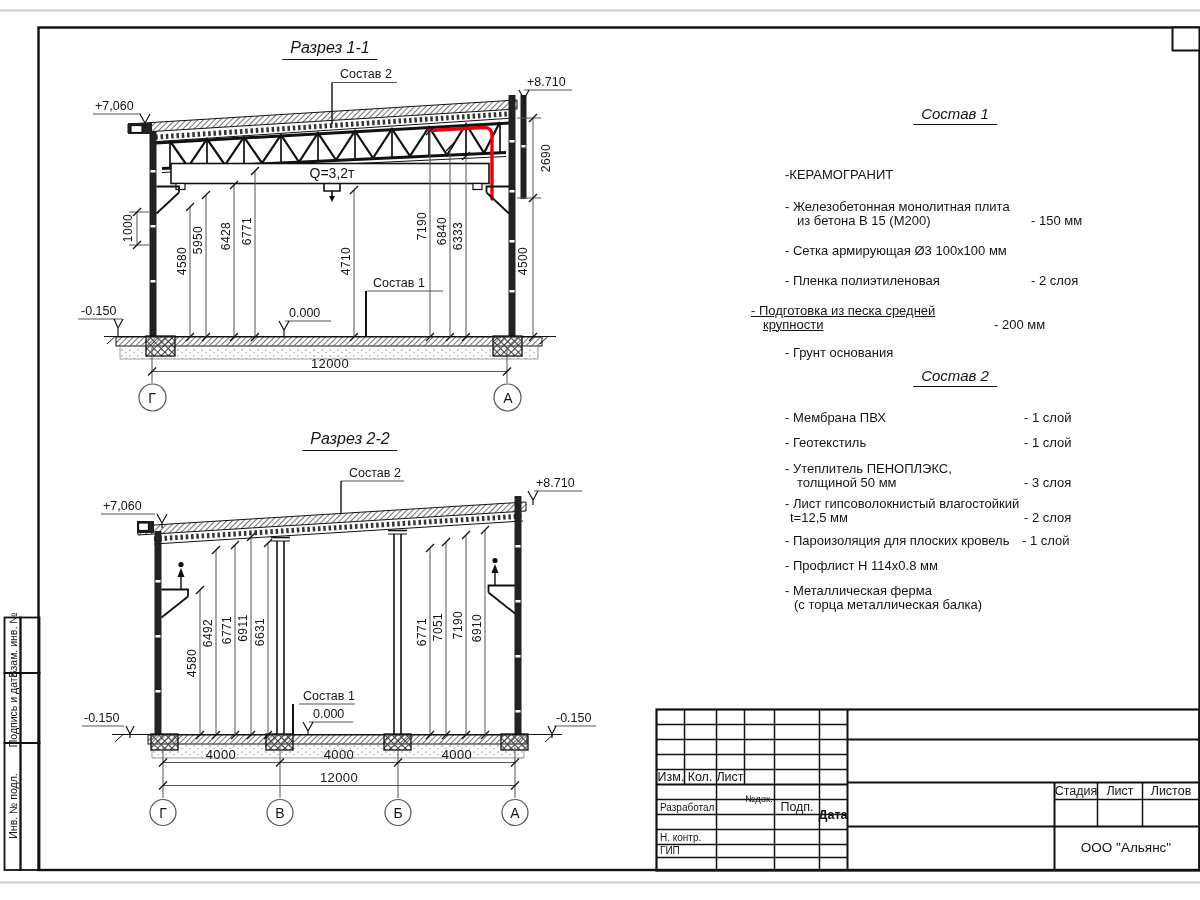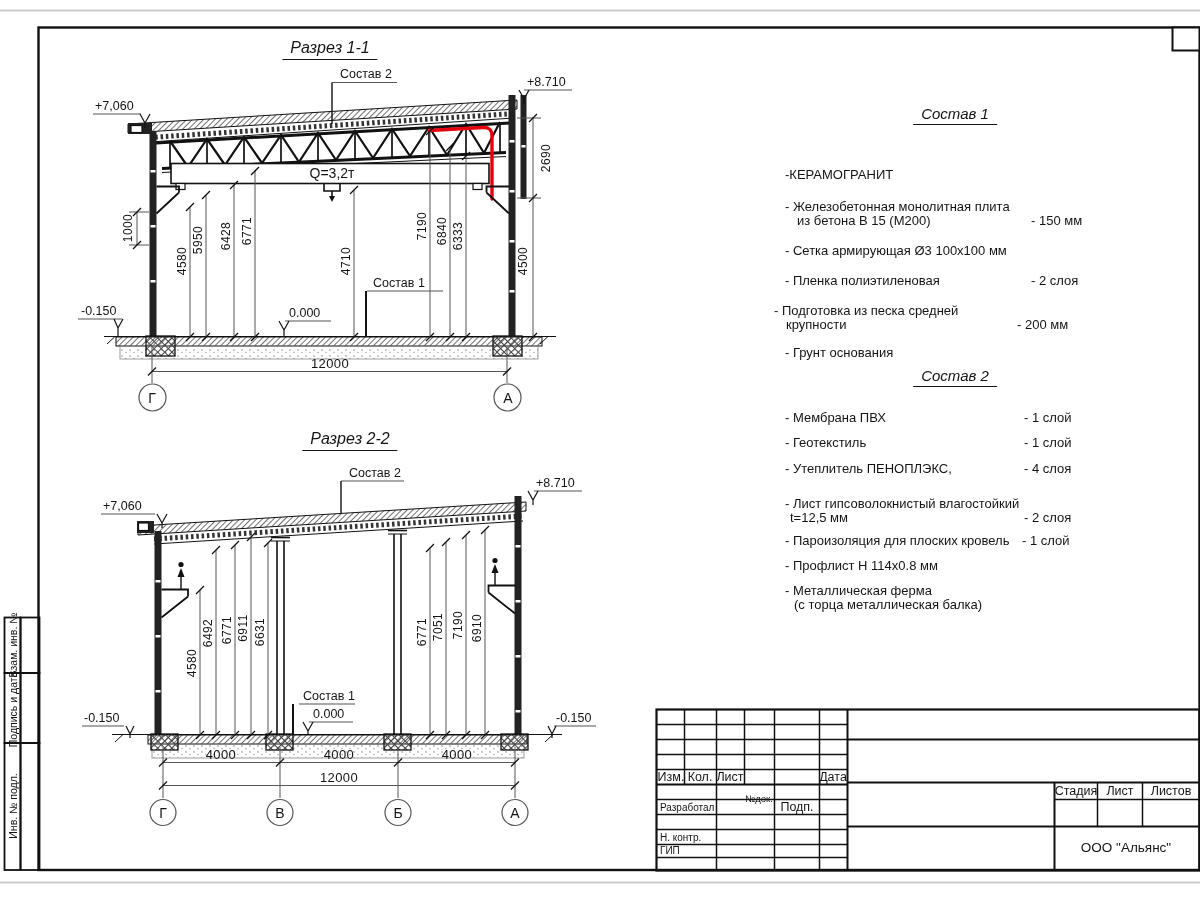--- a/index.html
+++ b/index.html
@@ -402,39 +402,40 @@
 <div class="t ci" style="left:785px;top:200px;width:330px;">
   <div>- Железобетонная  монолитная плита</div>
   <div style="padding-left:12px;">из бетона В 15 (М200)</div>
   <span class="t" style="left:246px;bottom:0;">- 150 мм</span>
 </div>
 <div class="t ci" style="left:785px;top:244px;"><span>- Сетка армирующая Ø3 100х100 мм</span></div>
 <div class="t ci" style="left:785px;top:274px;width:330px;">
   <span>- Пленка полиэтиленовая</span>
   <span class="t" style="left:246px;bottom:0;">-  2 слоя</span>
 </div>
-<div class="t ci" style="left:774px;top:304px;width:330px;">
+<div class="t ci" style="left:751px;top:304px;width:330px;text-decoration:underline;">
   <div>- Подготовка из песка средней</div>
   <div style="padding-left:12px;">крупности</div>
   <span class="t" style="left:243px;bottom:0;">- 200 мм</span>
 </div>
 <div class="t ci" style="left:785px;top:346px;"><span>- Грунт основания</span></div>
 
 <span class="t it u comp-title ctr" style="left:955px;top:367px;">Состав 2</span>
 <div class="t ci" style="left:785px;top:411px;width:330px;">
   <span>- Мембрана ПВХ</span>
   <span class="t" style="left:239px;bottom:0;">- 1 слой</span>
 </div>
 <div class="t ci" style="left:785px;top:436px;width:330px;">
   <span>- Геотекстиль</span>
   <span class="t" style="left:239px;bottom:0;">- 1 слой</span>
 </div>
 <div class="t ci" style="left:785px;top:462px;width:330px;">
   <div>- Утеплитель ПЕНОПЛЭКС,</div>
-  <span class="t" style="left:239px;bottom:0;">- 4 слоя</span>
+  <div style="padding-left:12px;">толщиной 50 мм</div>
+  <span class="t" style="left:239px;bottom:0;">- 3 слоя</span>
 </div>
 <div class="t ci" style="left:785px;top:497px;width:330px;">
   <div>- Лист гипсоволокнистый влагостойкий</div>
   <div style="padding-left:5px;">t=12,5 мм</div>
   <span class="t" style="left:239px;bottom:0;">- 2 слоя</span>
 </div>
 <div class="t ci" style="left:785px;top:534px;width:330px;">
   <span>- Пароизоляция для плоских кровель</span>
   <span class="t" style="left:237px;bottom:0;">- 1 слой</span>
 </div>
@@ -443,21 +444,21 @@
   <div>- Металлическая ферма</div>
   <div style="padding-left:9px;">(с торца металлическая балка)</div>
 </div>
 
 <div>
   <span class="t tb ctr" style="left:671px;top:770px;">Изм.</span>
   <span class="t tb ctr" style="left:700px;top:770px;">Кол.</span>
   <span class="t tb ctr" style="left:730px;top:770px;">Лист</span>
   <span class="t tbxs ctr" style="left:759px;top:773px;margin-top:20px;">№док.</span>
   <span class="t tb ctr" style="left:797px;top:800px;">Подп.</span>
-  <span class="t tb ctr" style="left:833px;top:770px;">Дата</span>
+  <span class="t tb ctr" style="left:833px;top:808px;font-weight:bold;">Дата</span>
   <span class="t tbs" style="left:660px;top:802px;">Разработал</span>
   <span class="t tbs" style="left:660px;top:832px;">Н. контр.</span>
   <span class="t tbs" style="left:660px;top:845px;">ГИП</span>
   <span class="t tb ctr" style="left:1076px;top:784px;">Стадия</span>
   <span class="t tb ctr" style="left:1120px;top:784px;">Лист</span>
   <span class="t tb ctr" style="left:1171px;top:784px;text-align:center;">Листов</span>
   <span class="t org ctr" style="left:1126px;top:840px;">ООО "Альянс"</span>
 </div>
 
 <div>

